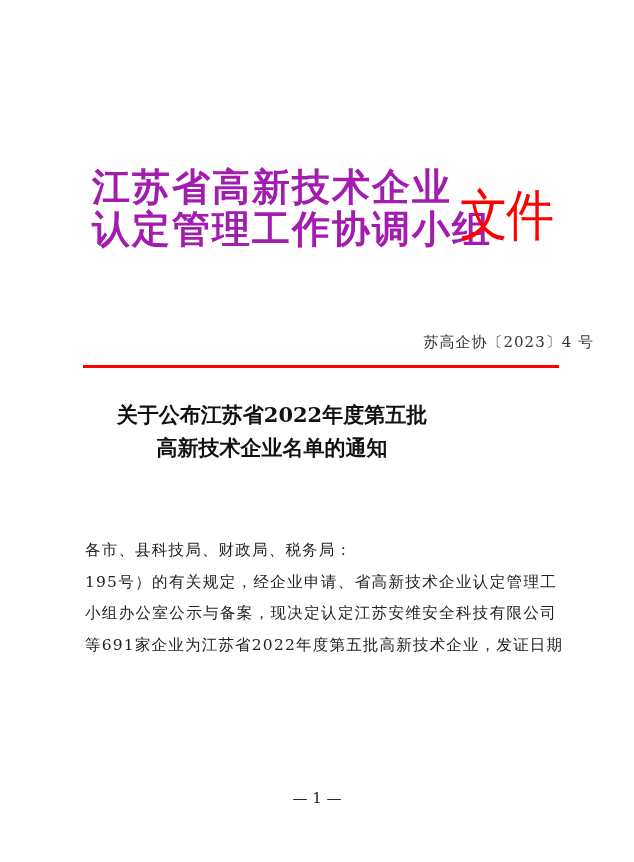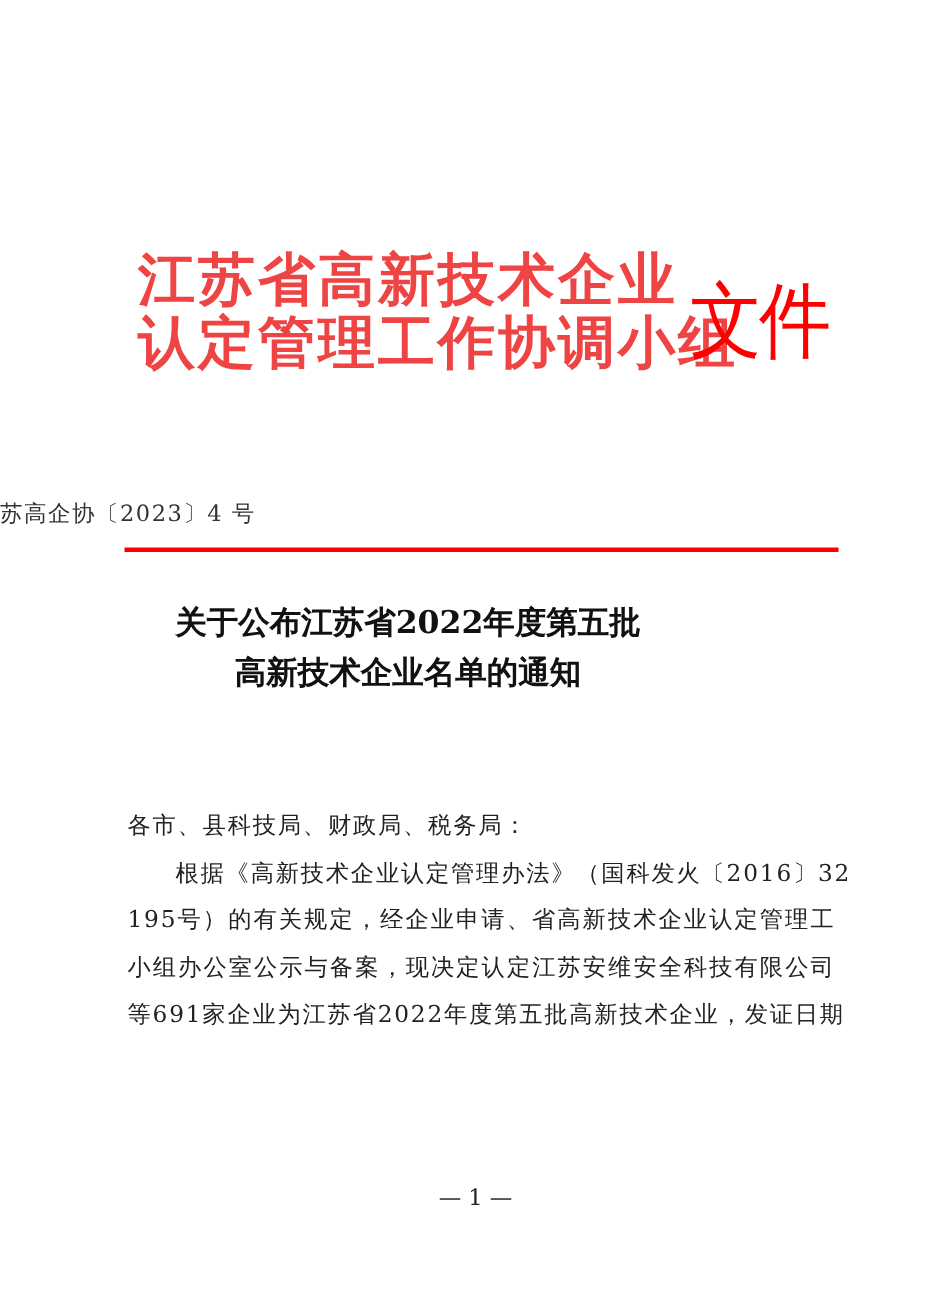--- a/index.html
+++ b/index.html
@@ -1,20 +1,20 @@
 <!DOCTYPE html>
 <html><head>
 <meta charset="utf-8">
 <style>
   html, body { margin:0; padding:0; background:#ffffff; }
   body { width:634px; height:862px; position:relative; overflow:hidden; font-family:"DejaVu Serif", serif; }
-  .header-org { position:absolute; left:92px; top:166px; width:365px; color:#ef4444; font-family:Liberation Sans, sans-serif; font-weight:bold; font-size:38px; line-height:42px; letter-spacing:2px; }
+  .header-org { position:absolute; left:92px; top:166px; width:365px; color:#a21caf; font-family:Liberation Sans, sans-serif; font-weight:bold; font-size:38px; line-height:42px; letter-spacing:2px; }
   .header-org div { white-space:nowrap; }
   .header-doc { position:absolute; left:460px; top:180px; color:#ff0000; font-family:"DejaVu Serif", serif; font-size:48px; line-height:60px; letter-spacing:-2px; white-space:nowrap; transform:scaleY(1.15); transform-origin:top left; }
-  .doc-number { position:absolute; left:0; width:594px; top:333px; text-align:left; font-size:15px; color:#333; letter-spacing:1px; }
+  .doc-number { position:absolute; left:0; width:594px; top:333px; text-align:right; font-size:15px; color:#333; letter-spacing:1px; }
   .red-rule { position:absolute; left:83px; top:365px; width:476px; height:3px; background:#ff0000; }
   .title { position:absolute; left:0; width:544px; top:398px; text-align:center; font-size:21px; font-weight:bold; color:#111; line-height:33px; }
   .body { position:absolute; left:85px; top:496px; width:472px; font-size:15.5px; color:#222; line-height:31.5px; }
   .body p { margin:0; text-align:justify; text-align-last:justify; letter-spacing:1.2px; white-space:nowrap; }
   .body p.last { text-align-last:left;margin-top:39px; }
   .indent { padding-left:32px; }
   .page-num { position:absolute; left:0; width:634px; top:789px; text-align:center; font-size:15px; color:#222; }
 </style>
 </head>
 <body>
@@ -28,19 +28,18 @@
 <div class="doc-number">苏高企协〔2023〕4 号</div>
 <div class="red-rule"></div>
 
 <div class="title">
   <div>关于公布江苏省2022年度第五批</div>
   <div>高新技术企业名单的通知</div>
 </div>
 
 <div class="body">
   <p class="last">各市、县科技局、财政局、税务局：</p>
-  <p class="indent">根据《高新技术企业认定管理办法》（国科发火〔2016〕32</p>
   <p>195号）的有关规定，经企业申请、省高新技术企业认定管理工</p>
   <p>小组办公室公示与备案，现决定认定江苏安维安全科技有限公司</p>
   <p>等691家企业为江苏省2022年度第五批高新技术企业，发证日期</p>
 </div>
 
 <div class="page-num">— 1 —</div>
 
 </body></html>

